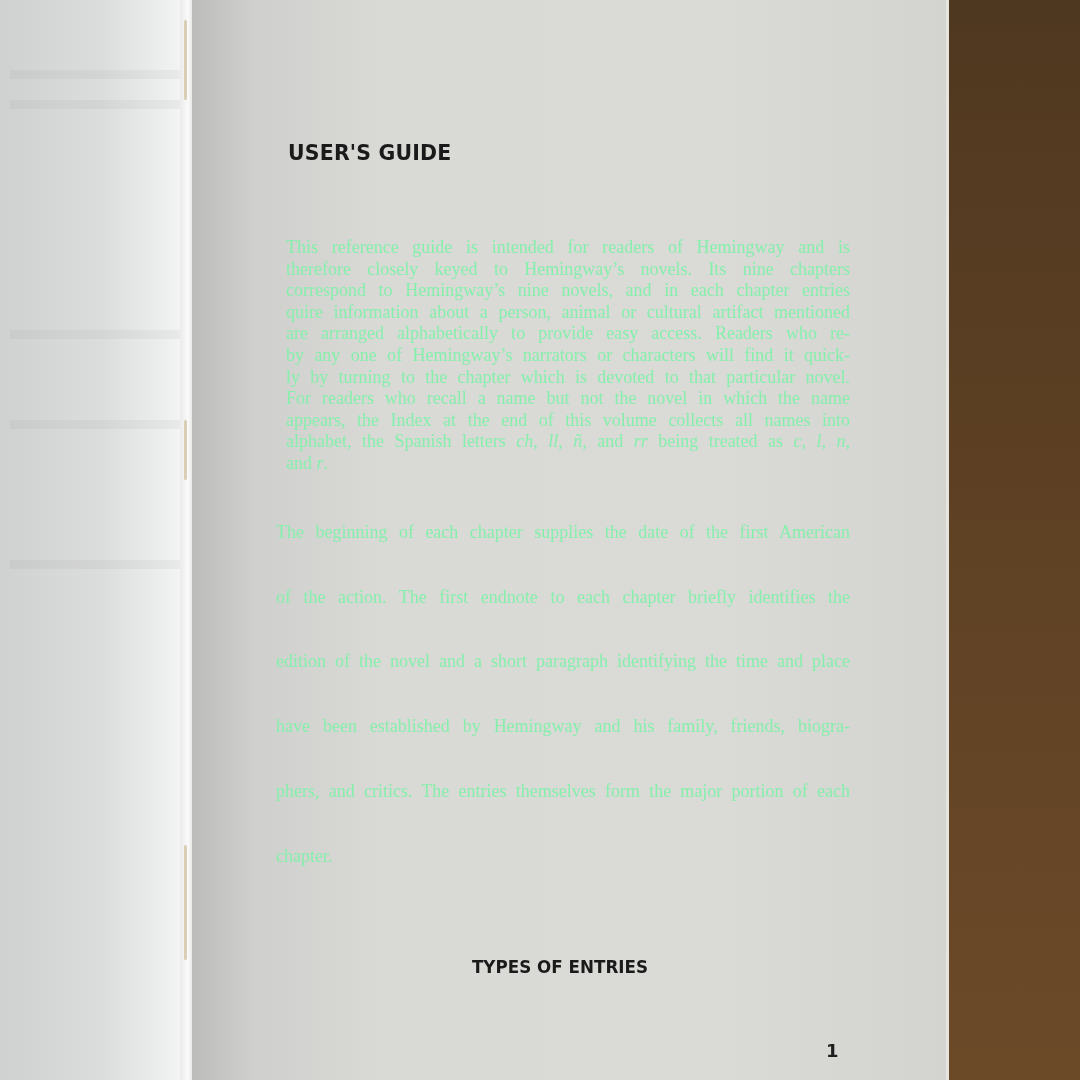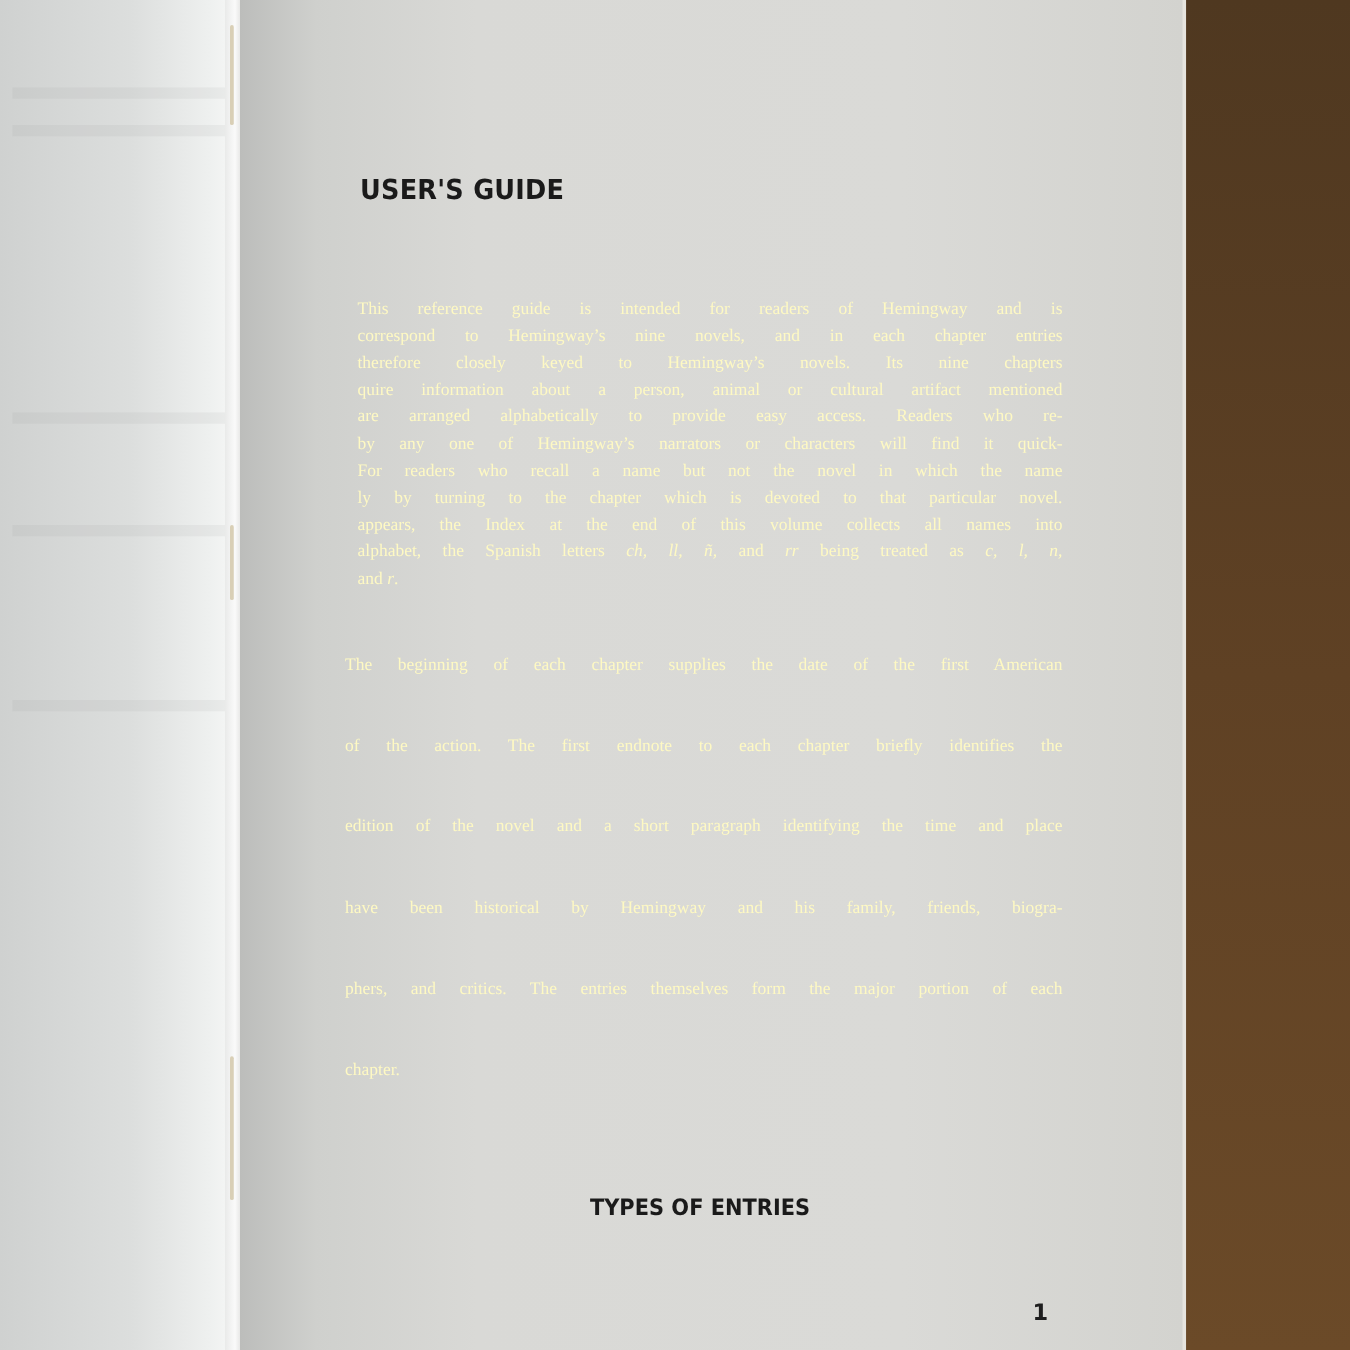--- a/index.html
+++ b/index.html
@@ -35,21 +35,21 @@
     background: linear-gradient(180deg, #4f3820 0%, #5f4124 50%, #6b4a28 100%);
   }
   .text-block {
     position: absolute; left: 266px; top: 140px; width: 588px; color: #1f1f1f;
   }
   .title {
     font-family: "DejaVu Sans", sans-serif; font-weight: bold; font-size: 22px;
     letter-spacing: 0.2px; margin: 0 0 0 22px; color: #1a1a1a; transform: scaleX(0.93); transform-origin: left;
   }
   .para {
-    font-size: 14px; line-height: 21.6px; text-align: justify; margin: 0; color: #fef9c3;
+    font-size: 18px; line-height: 21.6px; text-align: justify; margin: 0; color: #86efac;
   }
   .para .line { display: block; text-align: justify; text-align-last: justify; white-space: nowrap; }
   .para .line.last { text-align-last: left; }
   .p1 { margin-top: 72px; margin-left: 20px; width: 564px; }
   .p2 { margin-top: 4px; margin-left: 10px; width: 574px; }
   .section-heading {
     font-family: "DejaVu Sans", sans-serif; font-weight: bold; font-size: 18px;
     text-align: center; margin: 46px 0 0 0; color: #1a1a1a; transform: scaleX(0.93);
   }
   .page-number {
@@ -75,37 +75,37 @@
   <div class="stitch" style="top:845px;height:115px"></div>
   <div class="right-page"></div>
   <div class="right-edge"></div>
   <div class="backdrop"></div>
 
   <div class="text-block">
     <h1 class="title">USER'S GUIDE</h1>
 
     <p class="para p1">
       <span class="line">This reference guide is intended for readers of Hemingway and is</span>
+      <span class="line">therefore closely keyed to Hemingway’s novels. Its nine chapters</span>
       <span class="line">correspond to Hemingway’s nine novels, and in each chapter entries</span>
-      <span class="line">therefore closely keyed to Hemingway’s novels. Its nine chapters</span>
       <span class="line">quire information about a person, animal or cultural artifact mentioned</span>
       <span class="line">are arranged alphabetically to provide easy access. Readers who re-</span>
       <span class="line">by any one of Hemingway’s narrators or characters will find it quick-</span>
+      <span class="line">ly by turning to the chapter which is devoted to that particular novel.</span>
       <span class="line">For readers who recall a name but not the novel in which the name</span>
-      <span class="line">ly by turning to the chapter which is devoted to that particular novel.</span>
       <span class="line">appears, the Index at the end of this volume collects all names into</span>
       <span class="line"><span>alphabet, the Spanish letters </span><i>ch, ll, ñ,</i><span> and </span><i>rr</i><span> being treated as </span><i>c, l, n,</i></span>
       <span class="line last"><span>and </span><i>r</i><span>.</span></span>
     </p>
 
     <p class="para p2" style="white-space:pre">
       <span class="line">  The beginning of each chapter supplies the date of the first American</span>
       <span class="line">of the action. The first endnote to each chapter briefly identifies the</span>
       <span class="line">edition of the novel and a short paragraph identifying the time and place</span>
-      <span class="line">have been historical by Hemingway and his family, friends, biogra-</span>
+      <span class="line">have been established by Hemingway and his family, friends, biogra-</span>
       <span class="line">phers, and critics. The entries themselves form the major portion of each</span>
       <span class="line last">chapter.</span>
     </p>
 
     <h2 class="section-heading">TYPES OF ENTRIES</h2>
 
   </div>
 
   <div class="page-number">1</div>
 </div>

